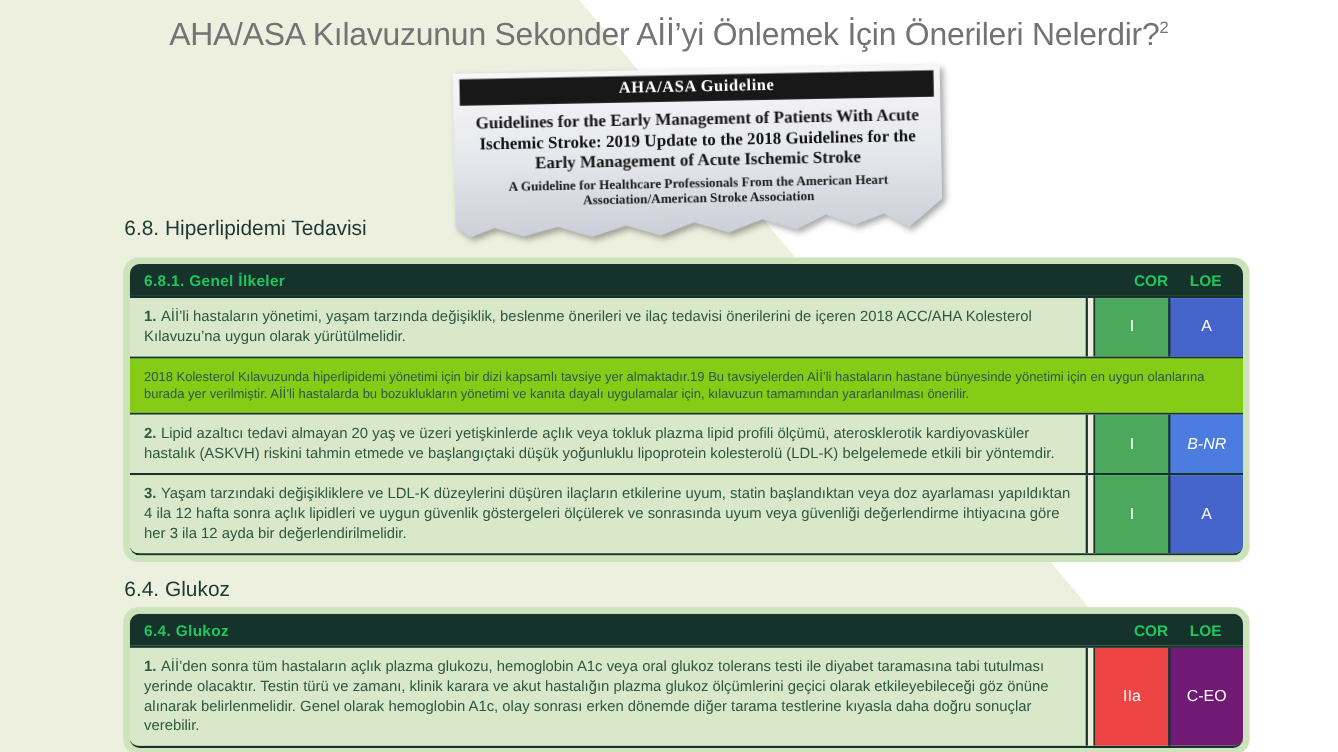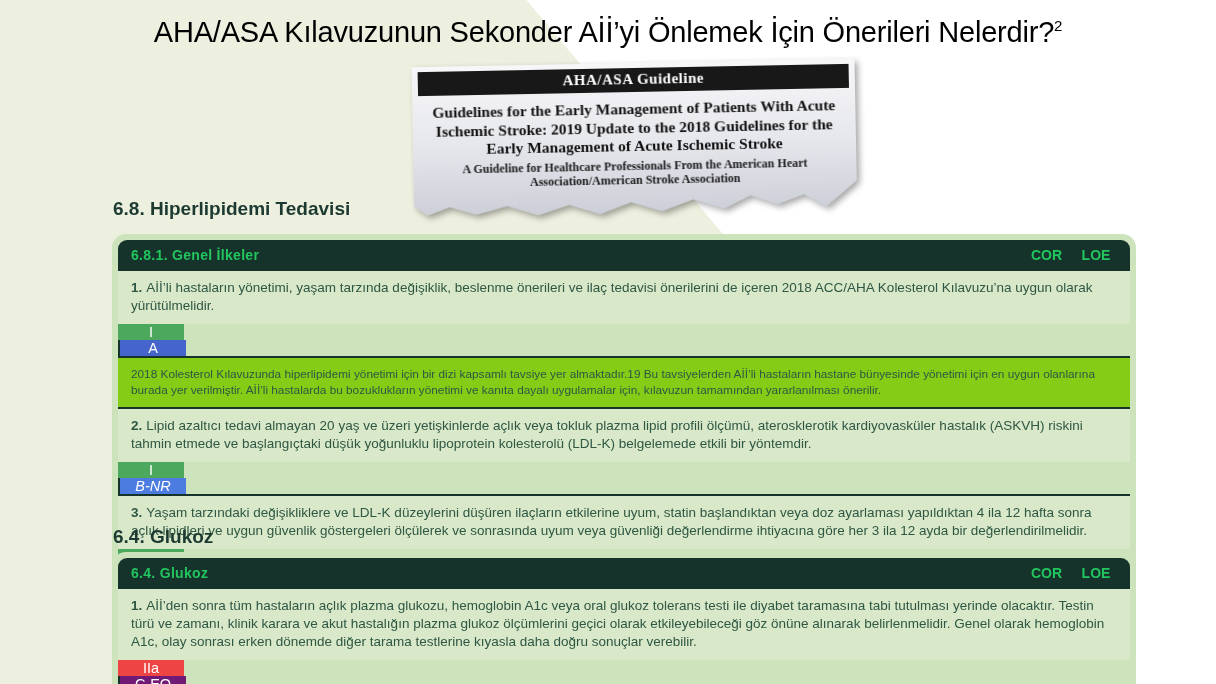--- a/index.html
+++ b/index.html
@@ -8,21 +8,21 @@
     position:relative; overflow:hidden; background:#ffffff;
     font-family:"Liberation Sans", sans-serif;
   }
   .bg-wedge {
     position:absolute; inset:0; background:#edefdf;
     clip-path:polygon(0 0, 43.3% 0, 90.5% 100%, 0 100%);
   }
   
   .slide-title {
     position:absolute; top:16px; left:0; width:100%; text-align:center;
-    font-size:29px; font-weight:500; color:#000000; letter-spacing:-0.2px;
+    font-size:29px; font-weight:500; color:#737373; letter-spacing:-0.2px;
   }
   .slide-title sup { font-size:15px; vertical-align:super; }
   
   .clipping {
     position:absolute; left:413px; top:63px; width:443px; height:160px;
     transform:rotate(-1.1deg);
     filter:drop-shadow(3px 3px 3px rgba(0,0,0,0.35));
   }
   .paper {
     width:100%; height:100%;
@@ -40,21 +40,21 @@
   .paper-heading {
     font-family:"Liberation Serif", serif; font-weight:bold; font-size:15.5px;
     color:#121212; text-align:center; line-height:1.2; margin:8px 2px 3px 2px;
   }
   .paper-subheading {
     font-family:"Liberation Serif", serif; font-weight:bold; font-size:12px;
     color:#1b1b1b; text-align:center; line-height:1.2; margin:0 34px;
   }
   
   .sec-heading {
-    position:absolute; left:113px; font-size:19px; font-weight:700; color:#1c3a31;
+    position:absolute; left:113px; font-size:19px; font-weight:400; color:#1c3a31;
   }
   #sec1-heading { top:198px; }
   #sec2-heading { top:526px; }
   
   .gtable {
     position:absolute; left:112px; width:1024px;
     background:#cde3bc; border-radius:14px; padding:6px;
   }
   #table1 { top:234px; }
   #table2 { top:552px; }
@@ -62,21 +62,21 @@
     border-radius:9px; overflow:hidden; border-bottom:2px solid #15332b;
   }
   .g-header {
     display:flex; align-items:center; background:#15332b; color:#22c55e;
     height:29px; font-size:14px; font-weight:bold;
   }
   .g-header .g-title { flex:1; padding-left:13px; letter-spacing:0.3px; }
   .g-header .h-gap { width:9px; }
   .g-header .h-cor { width:66px; text-align:right; }
   .g-header .h-loe { width:68px; text-align:center; }
-  .g-row { display:flex; align-items:stretch; border-top:2px solid #15332b;flex-direction:column; }
+  .g-row { display:flex; align-items:stretch; border-top:2px solid #15332b; }
   .c-text {
     flex:1; background:#d9e8c8; padding:8px 12px 9px 13px;
     font-size:13.5px; line-height:1.33; color:#2e5744;
   }
   .c-text b { margin-right:4px; }
   .c-note {
     flex:1; background:#84cc16; padding:8px 12px 9px 13px;
     font-size:11.8px; line-height:1.38; color:#2e5744;
   }
   .c-gap {

